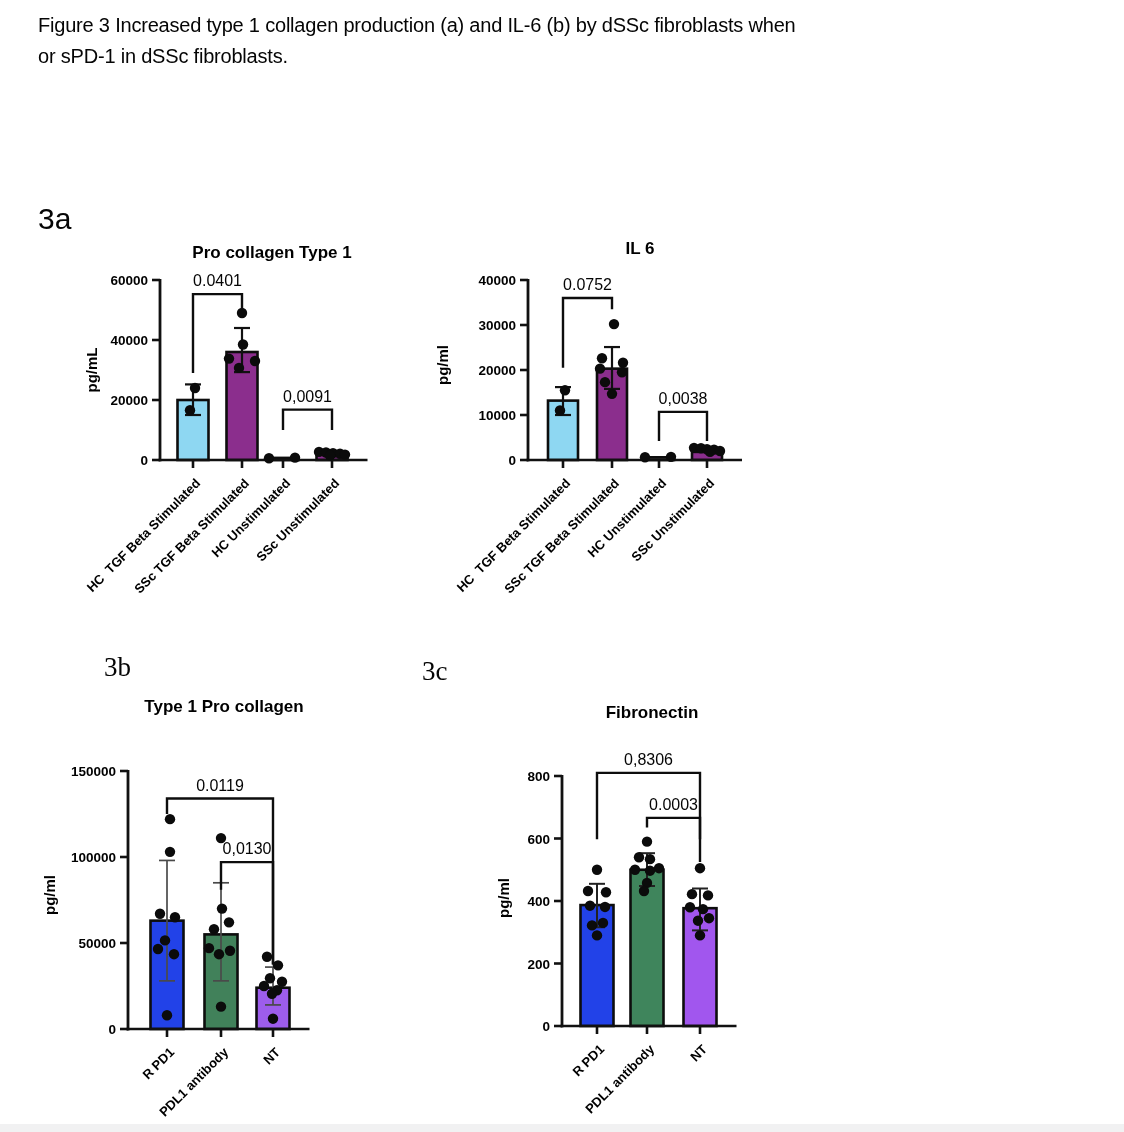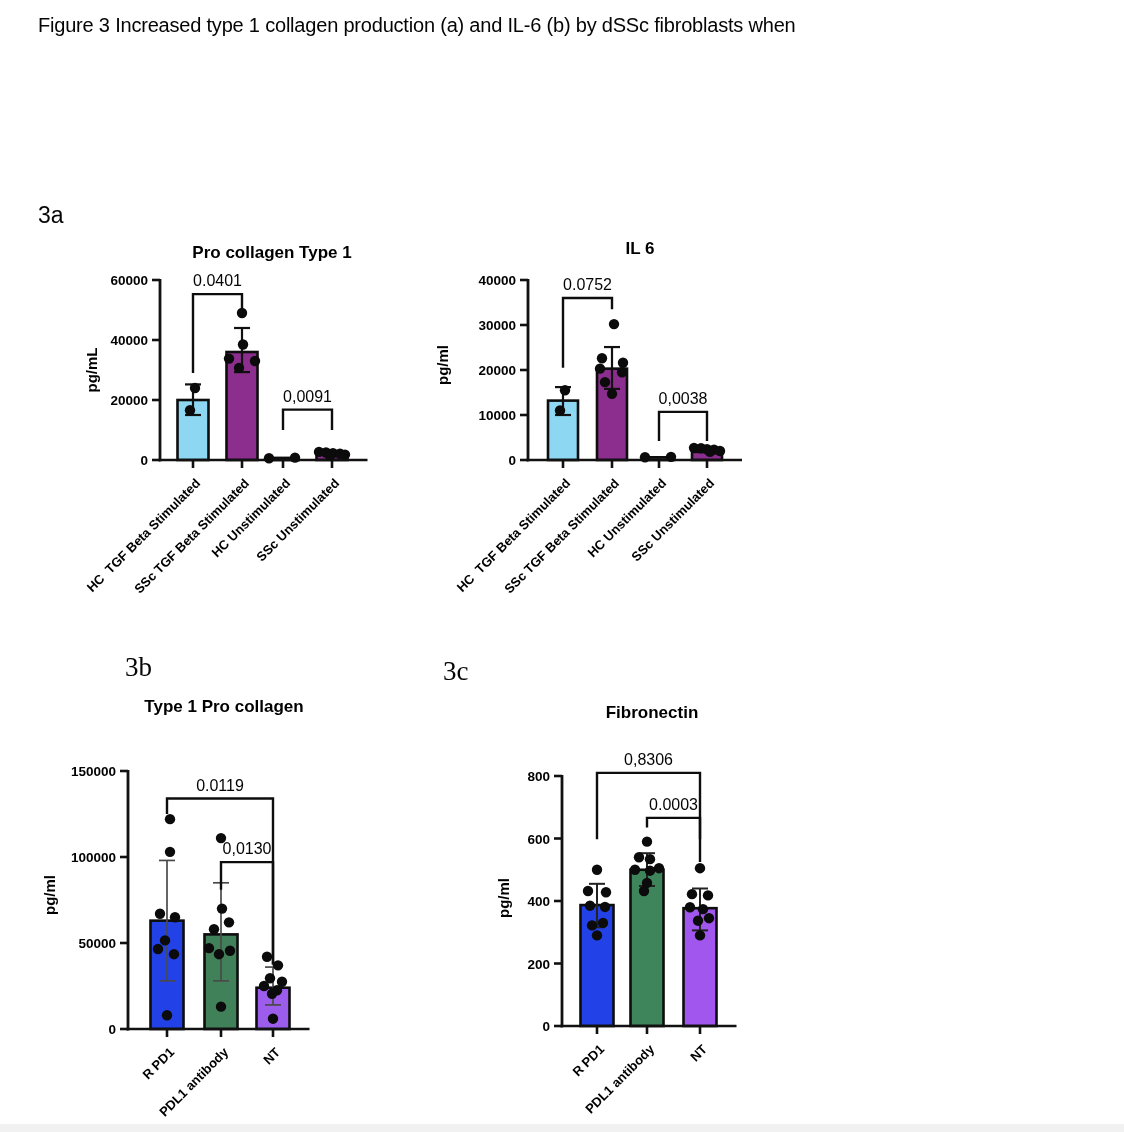--- a/index.html
+++ b/index.html
@@ -1,32 +1,33 @@
 <!DOCTYPE html>
 <html><head>
 <meta charset="utf-8">
 <style>
   html,body{margin:0;padding:0;background:#ffffff;}
   .canvas{position:relative;width:1124px;height:1132px;background:#ffffff;overflow:hidden;
           font-family:"Liberation Sans",sans-serif;color:#000;}
   .caption{position:absolute;left:38px;top:10px;font-size:20px;line-height:31px;
            letter-spacing:-0.2px;color:#050505;}
   .caption div{white-space:nowrap;}
-  .panel-label{position:absolute;font-size:23px;color:#050505;}
-  .panel-label.serif{font-family:"Liberation Serif",serif;font-size:27px;margin-left:21px;}
+  .panel-label{position:absolute;font-size:30px;color:#050505;}
+  .panel-label.serif{font-family:"Liberation Serif",serif;font-size:27px;}
   svg.chart{position:absolute;overflow:visible;}
   .bottom-strip{position:absolute;left:0;bottom:0;width:100%;height:8px;background:#f1f1f2;}
 </style>
 </head>
 <body>
 
 <div class="canvas">
 
   <div class="caption">
     <div>Figure 3 Increased type 1 collagen production (a) and IL-6 (b) by dSSc fibroblasts when</div>
+    <div>or sPD-1 in dSSc fibroblasts.</div>
   </div>
 
   <div class="panel-label" style="left:38px;top:202px;">3a</div>
   <div class="panel-label serif" style="left:104px;top:652px;">3b</div>
   <div class="panel-label serif" style="left:422px;top:656px;">3c</div>
 
   <div id="charts">
       <svg class="chart" width="430" height="372" viewBox="0 0 430 372" style="left: 30px; top: 240px;">
         <text x="242" y="18" font-size="17" font-weight="bold" text-anchor="middle" fill="#000" font-family="&quot;Liberation Sans&quot;,sans-serif" xml:space="preserve">Pro collagen Type 1</text>
         <text x="67" y="130" font-size="15" font-weight="bold" text-anchor="middle" fill="#000" transform="rotate(-90 67 130)" font-family="&quot;Liberation Sans&quot;,sans-serif" xml:space="preserve">pg/mL</text>

